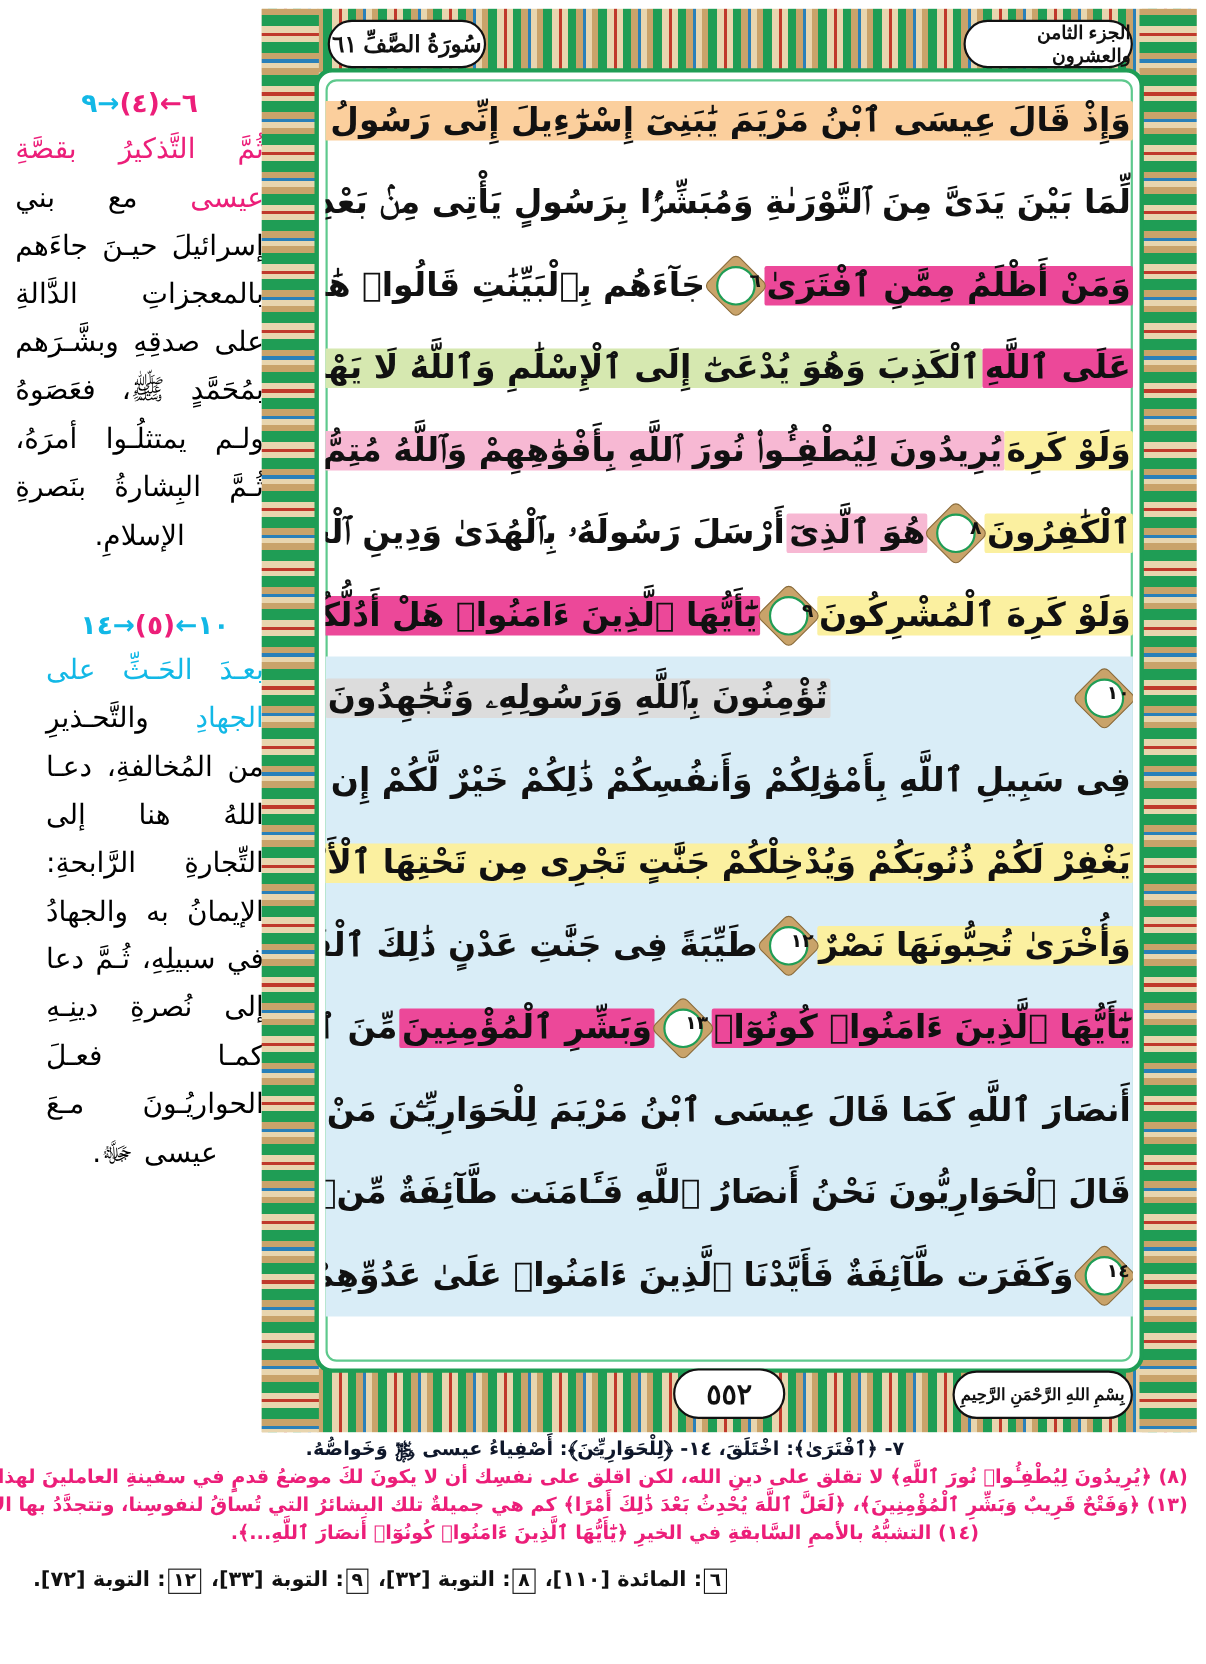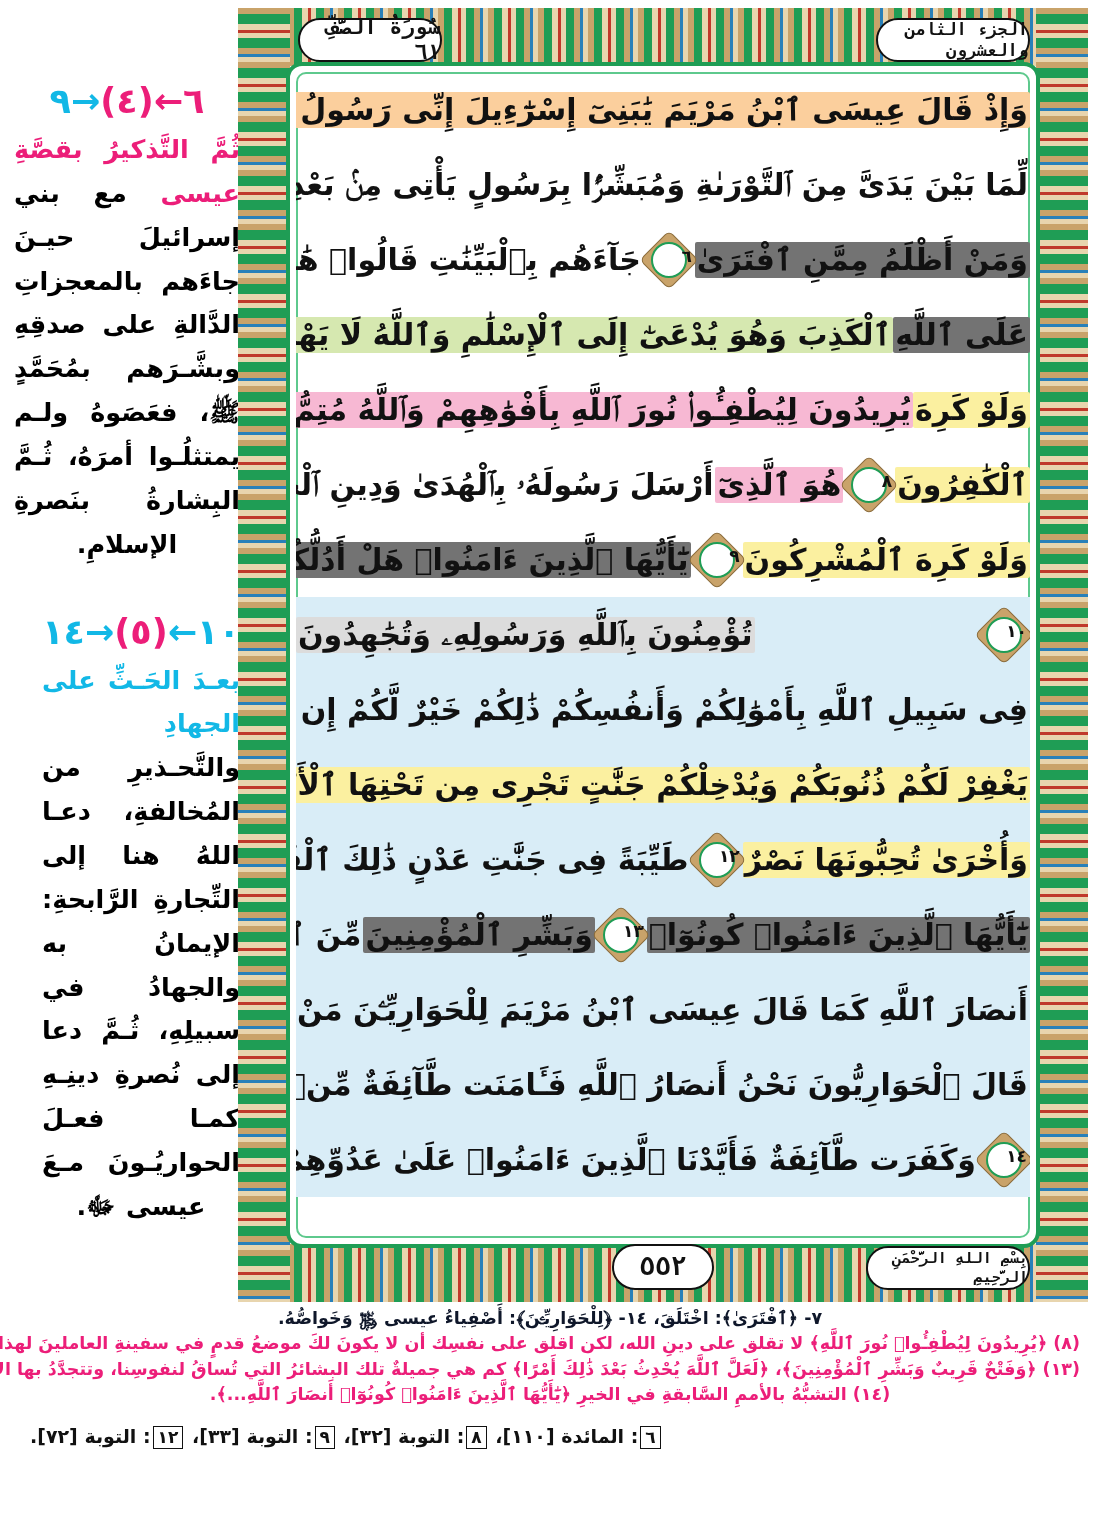--- a/index.html
+++ b/index.html
@@ -12,29 +12,29 @@
   }
   .page{position:relative;width:1096px;height:1513px;}
 
   
   .commentary{
     position:absolute;right:856px;top:80px;width:226px;height:1160px;
     text-align:center;direction:rtl;
   }
   .cmt-block{margin-bottom:18px;}
   .cmt-range{
-    font-size:35px;font-weight:bold;letter-spacing:1px;
+    font-size:24px;font-weight:bold;letter-spacing:1px;
     line-height:1.2;margin-bottom:6px;
   }
   .cmt-range .cyan{color:#12b8e6;}
   .cmt-range .mag{color:#ec1e79;}
   .cmt-range .arrow{color:#ec1e79;font-weight:bold;}
   .cmt-range .arrow.c{color:#12b8e6;}
   .cmt-text{
-    font-size:25.5px;line-height:1.72;color:#000;font-weight:bold;
+    font-size:25.5px;line-height:1.72;color:#000;font-weight:normal;
     text-align:justify;text-align-last:center;
     word-spacing:2px;
   }
   .cmt-text .hl-mag{color:#ec1e79;}
   .cmt-text .hl-cyan{color:#12b8e6;}
 
   
   .frame{
     position:absolute;left:238px;top:8px;width:850px;height:1294px;
   }
@@ -64,21 +64,21 @@
         #e8d5ae 49px,#e8d5ae 54px);
   }
   .band-top{left:0;top:0;width:850px;height:58px;}
   .band-bottom{left:0;bottom:0;width:850px;height:58px;}
   .band-left{left:0;top:0;width:52px;height:1294px;}
   .band-right{right:0;top:0;width:52px;height:1294px;}
 
   .cartouche{
     position:absolute;background:#fff;border:2.5px solid #111;
     border-radius:26px;display:flex;align-items:center;justify-content:center;
-    font-family:Liberation Mono, monospace;
+    font-family:Liberation Sans, sans-serif;
     font-weight:bold;color:#111;z-index:6;
   }
   .cart-surah{left:60px;top:10px;width:140px;height:40px;font-size:21px;}
   .cart-juz{right:58px;top:10px;width:150px;height:40px;font-size:17px;}
   .cart-page{left:50%;transform:translateX(-50%);bottom:12px;width:98px;height:42px;font-size:26px;}
   .cart-bism{right:58px;bottom:12px;width:160px;height:40px;font-size:15px;}
 
   
   .inner-rule{
     position:absolute;left:48px;top:54px;right:48px;bottom:54px;
@@ -99,21 +99,21 @@
     font-size:30px;line-height:1.0;
     color:#111;font-weight:bold;
     text-align:justify;text-align-last:justify;
     white-space:nowrap;
     height:75px;display:flex;align-items:center;
     justify-content:space-between;
   }
   .ayah-line > span{display:inline-block;}
   .seg{padding:3px 2px;border-radius:2px;}
   .hl-orange{background:#fbcf9d;}
-  .hl-pink{background:#737373;}
+  .hl-pink{background:#ec4899;}
   .hl-pink2{background:#f7b8d3;}
   .hl-yellow{background:#fbf0a0;}
   .hl-green{background:#d6e8b0;}
   .hl-grey{background:#dcdcdc;}
 
   .blue-zone{
     position:absolute;left:0;right:0;background:#d9edf7;z-index:0;
   }
   .lines-wrap{position:relative;z-index:2;}
 

